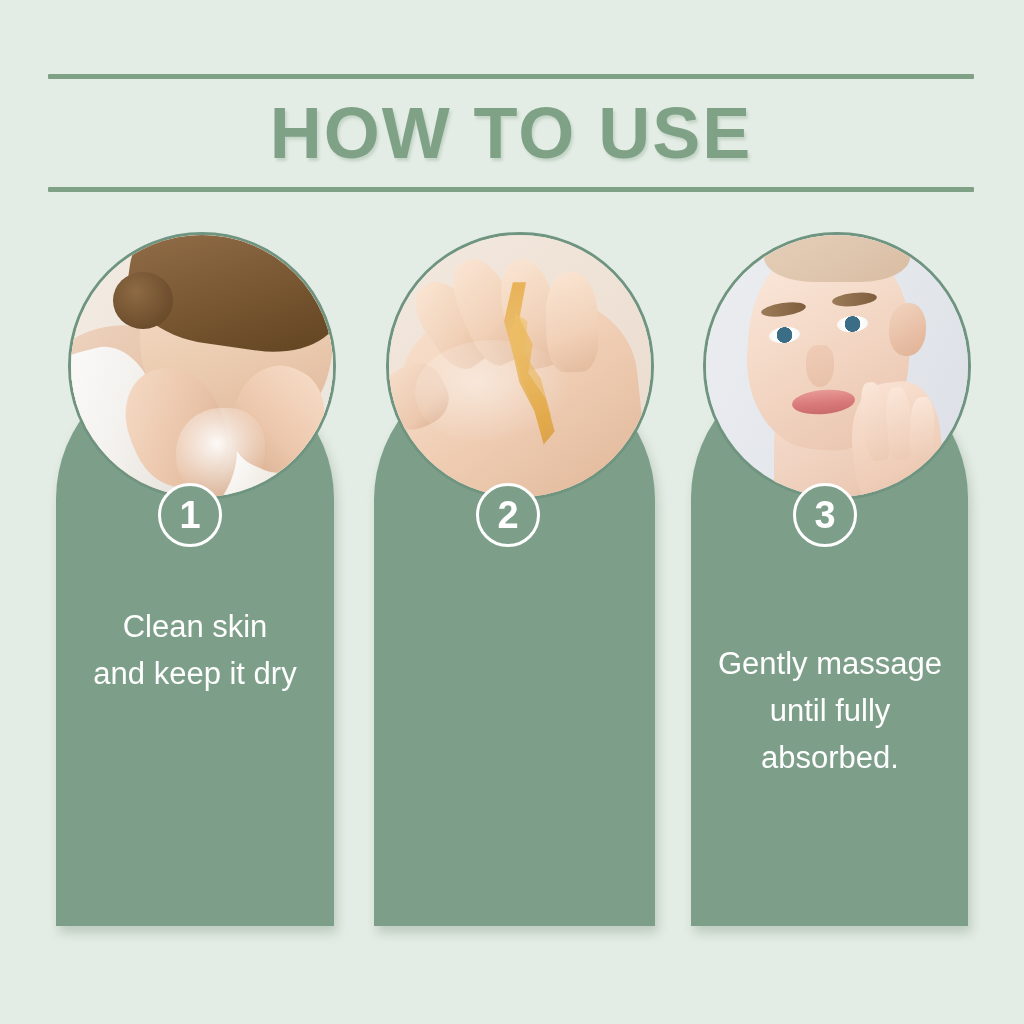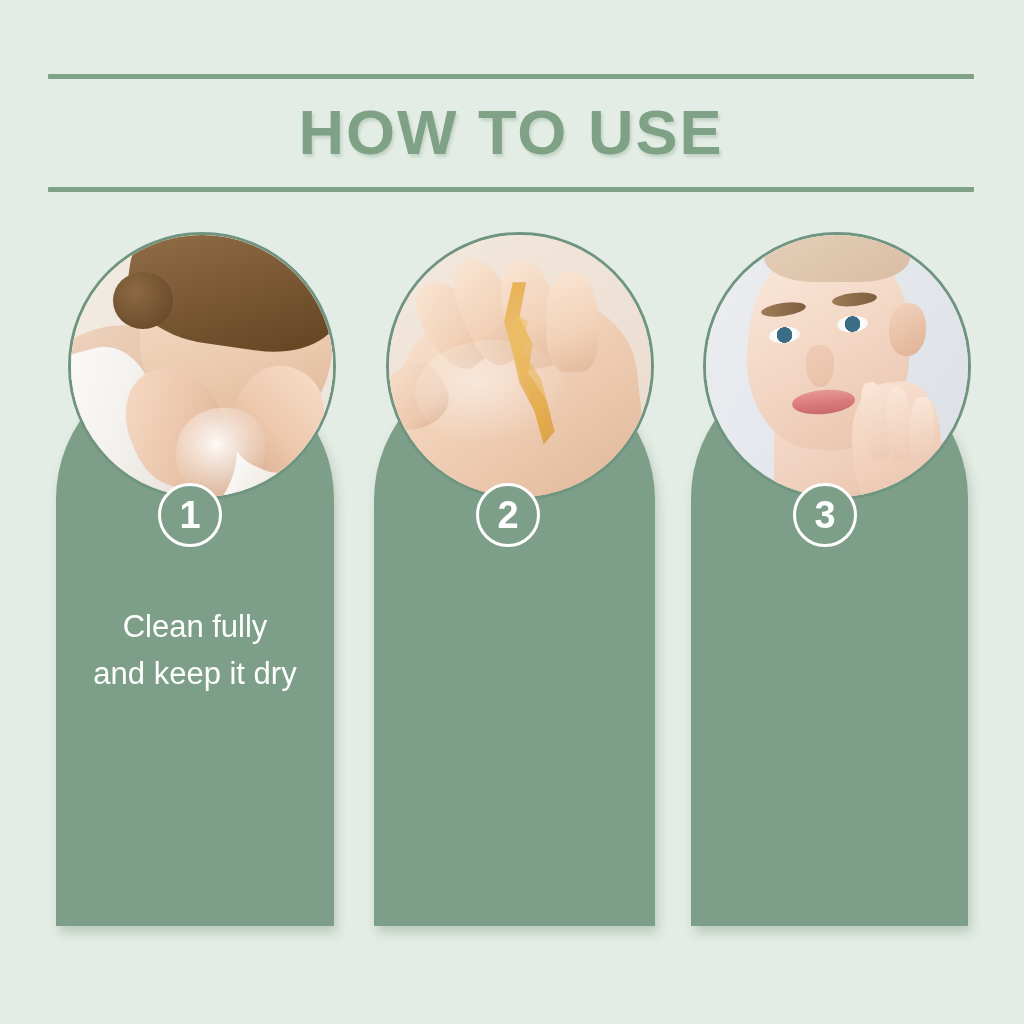--- a/index.html
+++ b/index.html
@@ -44,21 +44,21 @@
     position: absolute;
     left: 0;
     top: 4px;
     width: 926px;
     height: 109px;
     display: flex;
     align-items: center;
     justify-content: center;
     font-family: "Liberation Sans", sans-serif;
     font-weight: bold;
-    font-size: 63px;
+    font-size: 72px;
     line-height: 1;
     letter-spacing: 2px;
     color: #7fa186;
     white-space: nowrap;
     text-shadow: 2px 3px 3px rgba(120,150,125,0.28);
     text-align: right;
   }
 
   
   .card {
@@ -332,21 +332,21 @@
       <div class="p1-top"></div>
       <div class="p1-head"></div>
       <div class="p1-hair"></div>
       <div class="p1-bun"></div>
       <div class="p1-hand-a"></div>
       <div class="p1-hand-b"></div>
       <div class="p1-water"></div>
     </div>
   </div>
   <div class="badge badge-1">1</div>
-  <div class="caption caption-1" style="white-space: pre-line;">Clean fully
+  <div class="caption caption-1" style="white-space: pre-line;">Clean skin
 and keep it dry</div>
 
   <div class="card card-2"></div>
   <div class="photo photo-2">
     <div class="photo-inner">
       <div class="p2-bg"></div>
       <div class="p2-palm"></div>
       <div class="p2-thumb"></div>
       <div class="p2-f1"></div>
       <div class="p2-f2"></div>
@@ -373,14 +373,15 @@
       <div class="p3-eye-r"></div>
       <div class="p3-nose"></div>
       <div class="p3-lips"></div>
       <div class="p3-hand"></div>
       <div class="p3-fing a"></div>
       <div class="p3-fing b"></div>
       <div class="p3-fing c"></div>
     </div>
   </div>
   <div class="badge badge-3">3</div>
+  <div class="caption caption-3">Gently massage until fully absorbed.</div>
 
 </div>
 
 </body></html>

